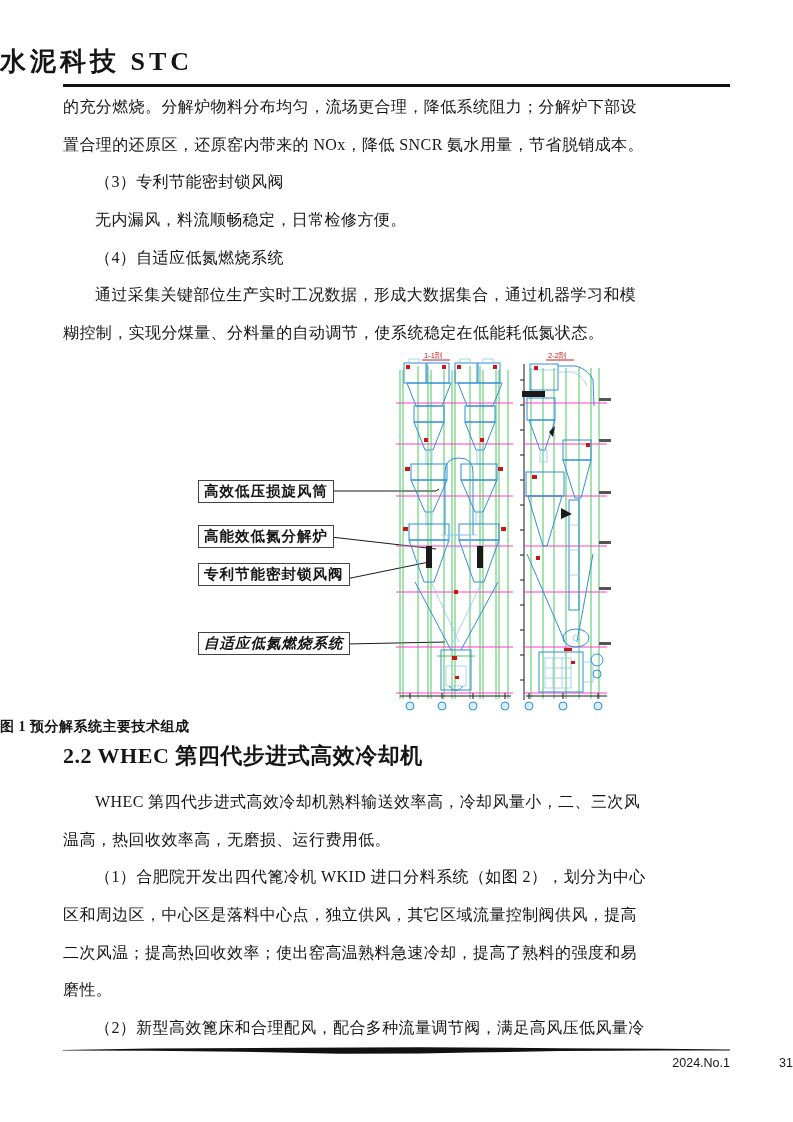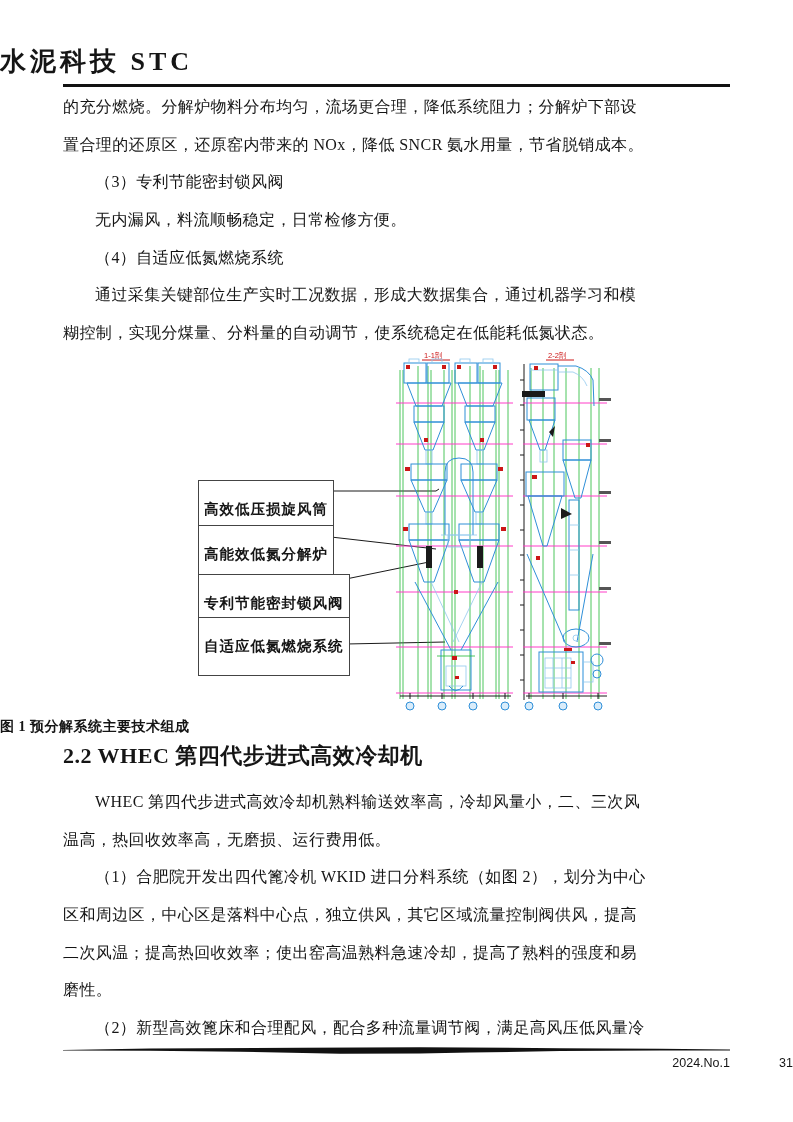--- a/index.html
+++ b/index.html
@@ -15,25 +15,25 @@
   .textblock{position:absolute;left:63px;width:672px;font-size:16px;line-height:37.7px;
     letter-spacing:0.4px;white-space:nowrap;}
   .tb1{top:88px;}
   .tb2{top:783px;}
   .line{height:37.7px;}
   .indent{text-indent:2em;}
   
   .figure{position:absolute;left:193px;top:350px;width:437px;height:366px;}
   .figure svg{position:absolute;left:0;top:0;}
   .flabel{position:absolute;height:19px;border:1.3px solid #444;background:#fff;
-    font-size:14.5px;font-weight:600;line-height:19px;padding:19px 5px;letter-spacing:1px;white-space:nowrap;}
+    font-size:14.5px;font-weight:600;line-height:19px;padding:1px 5px;letter-spacing:1px;white-space:nowrap;}
   .fl1{left:5px;top:130px;}
   .fl2{left:5px;top:175px;}
-  .fl3{left:5px;top:224px;}
-  .fl4{left:5px;top:267px;}
+  .fl3{left:5px;top:213px;}
+  .fl4{left:5px;top:282px;font-style:italic;}
   .caption{position:absolute;top:718px;left:0;width:100%;
     font-size:14px;font-weight:700;letter-spacing:0.5px;}
   .heading{position:absolute;top:741px;left:63px;font-size:22px;font-weight:700;letter-spacing:0.5px;}
   
   .foot-rule{position:absolute;left:0;top:1044px;}
   .page-num{position:absolute;top:1056px;left:0;width:100%;text-align:right;font-size:12.5px;
     font-family:"Liberation Sans","DejaVu Sans",sans-serif;}
   .issue{position:absolute;top:1056px;right:63px;font-size:12.5px;
     font-family:"Liberation Sans","DejaVu Sans",sans-serif;}
   

